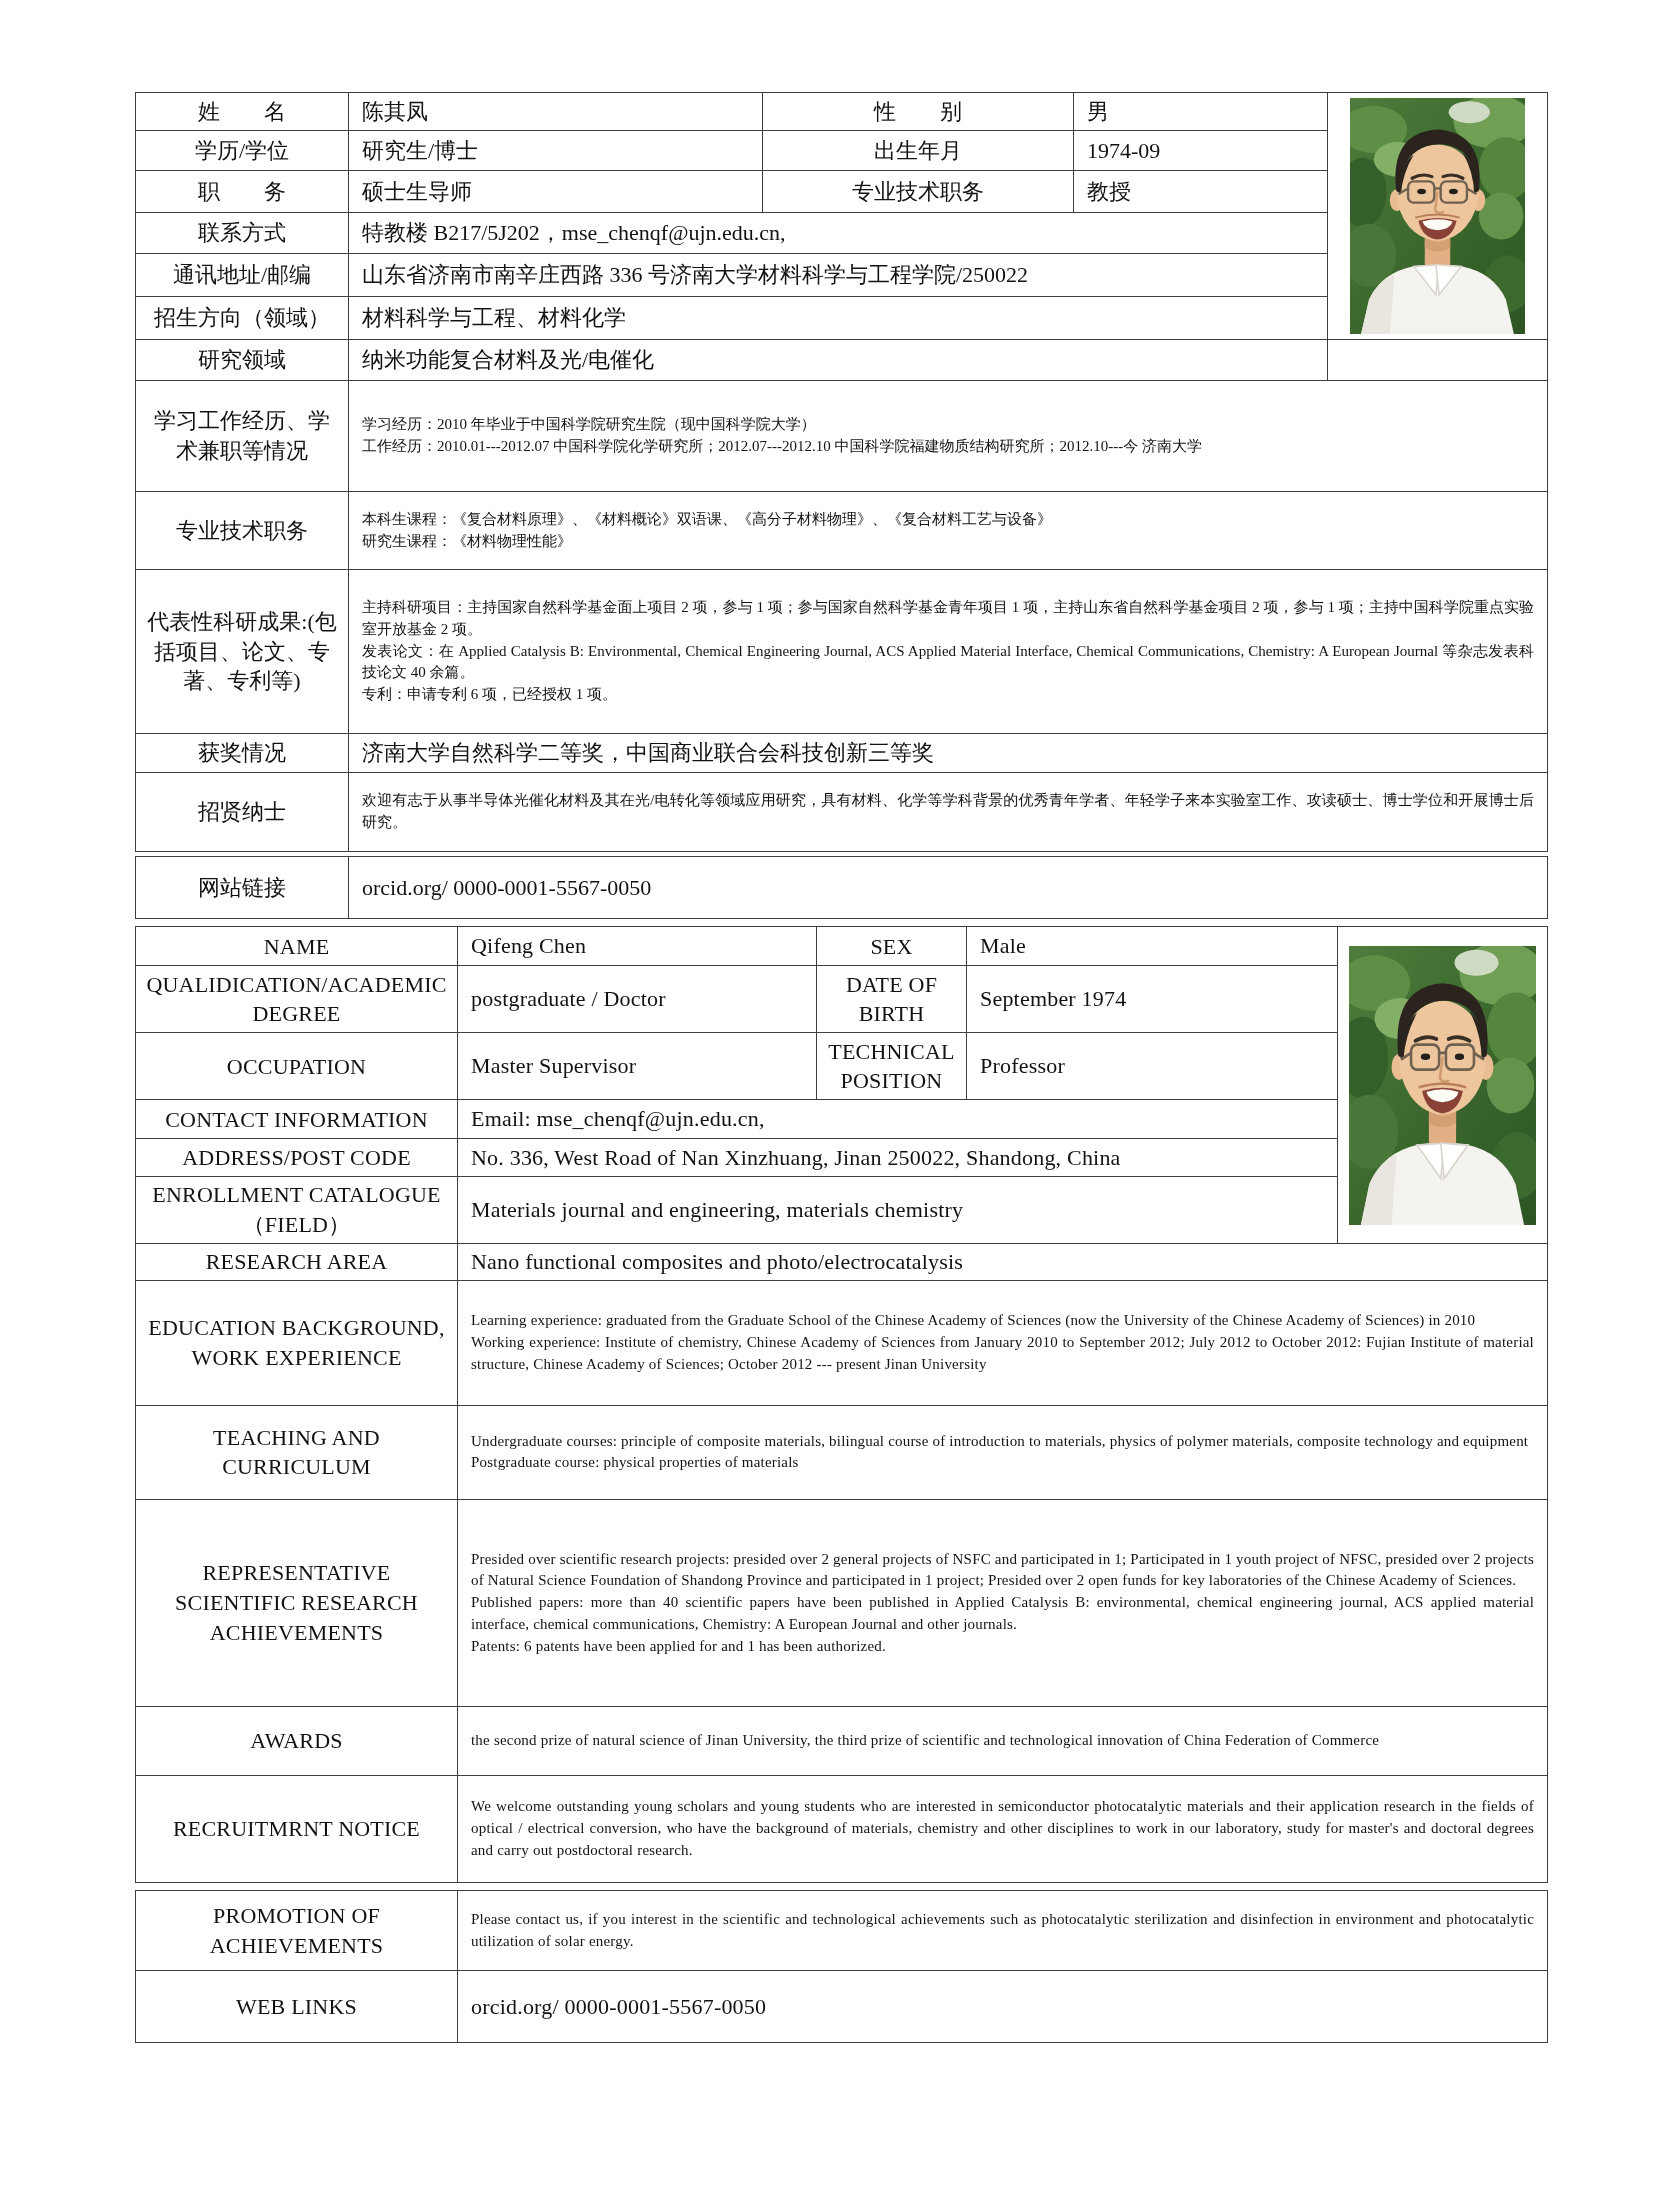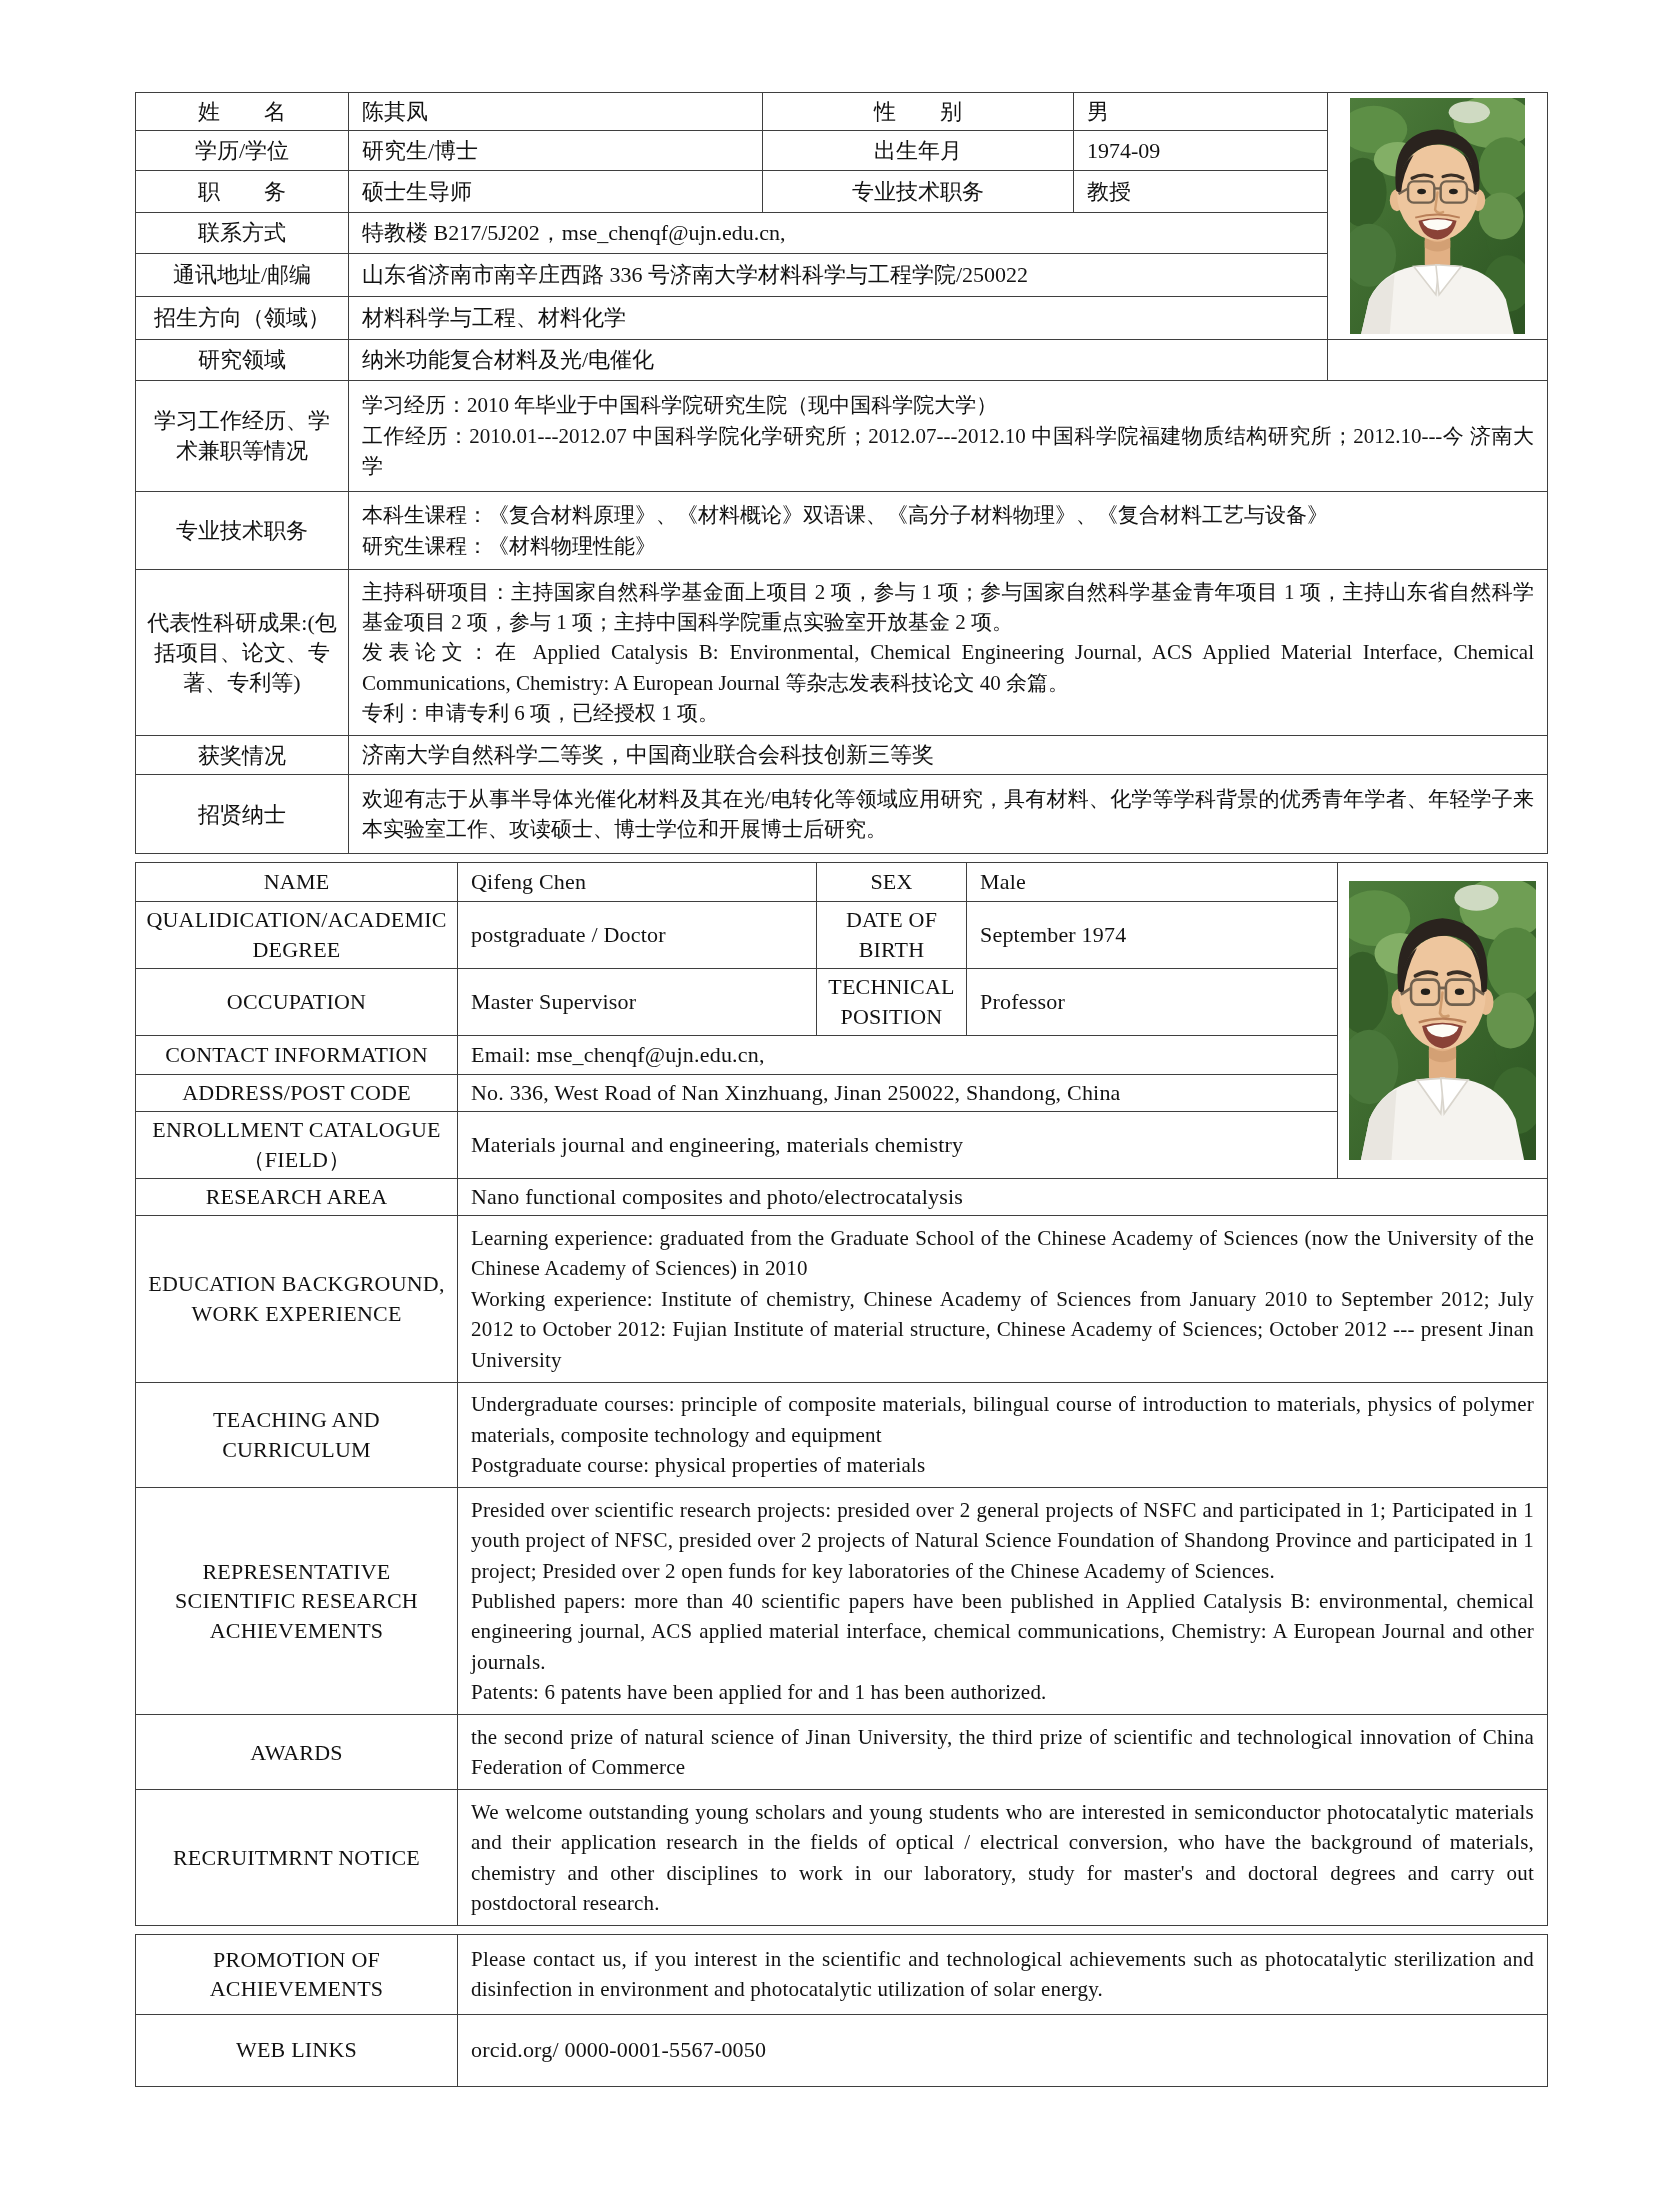--- a/index.html
+++ b/index.html
@@ -17,21 +17,21 @@
   .mt5{margin-top:4.1px;}
   .mt8{margin-top:7.4px;}
   .c{ 
     font-weight:normal;text-align:center;
     font-size:22px;line-height:1.35;padding:3.3px 8.2px;
   }
   .v{ 
     font-size:22px;padding:3.3px 13px;text-align:left;
   }
   .p{ 
-    font-size:21px;padding:6.6px 13px;text-align:justify;margin-left:28px;
+    font-size:15px;padding:6.6px 13px;text-align:justify;margin-left:28px;
   }
   .p p{margin:0;line-height:1.45;}
   .photo-cell{vertical-align:top;text-align:center;padding:4.9px 0 0 0;background:#fff;}
   .empty-cell{background:#fff;}
   .en-sp{letter-spacing:0.2px;}
 </style>
 </head>
 <body>
 
 <svg width="0" height="0" style="position:absolute" aria-hidden="true">
@@ -172,20 +172,32 @@
     <tr style="height:79px">
       <td class="c">招贤纳士</td>
       <td class="p" colspan="4">
         <p>欢迎有志于从事半导体光催化材料及其在光/电转化等领域应用研究，具有材料、化学等学科背景的优秀青年学者、年轻学子来本实验室工作、攻读硕士、博士学位和开展博士后研究。</p>
       </td>
     </tr>
   </tbody>
     </table>
 
 
+  <table class="t mt5">
+    <colgroup>
+        <col style="width:213px">
+        <col style="width:1199px">
+      </colgroup>
+    <tbody>
+        <tr style="height:62px">
+      <td class="c">网站链接</td>
+      <td class="v">orcid.org/ 0000-0001-5567-0050</td>
+    </tr>
+  </tbody>
+    </table>
 
   <table class="t mt8 en-sp">
     <colgroup>
         <col style="width:322px">
         <col style="width:359px">
         <col style="width:150px">
         <col style="width:371px">
         <col style="width:210px">
       </colgroup>
     <tbody>

